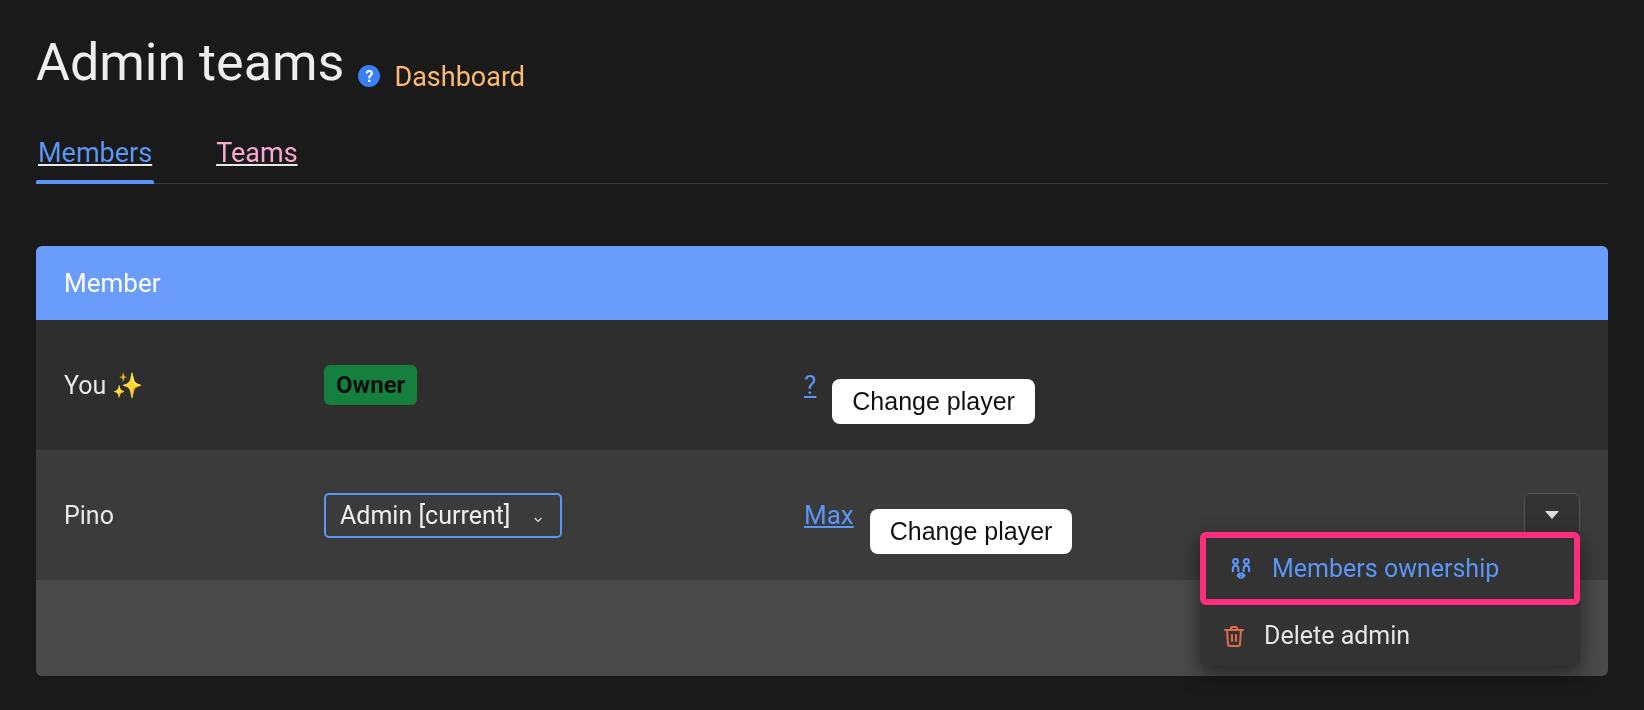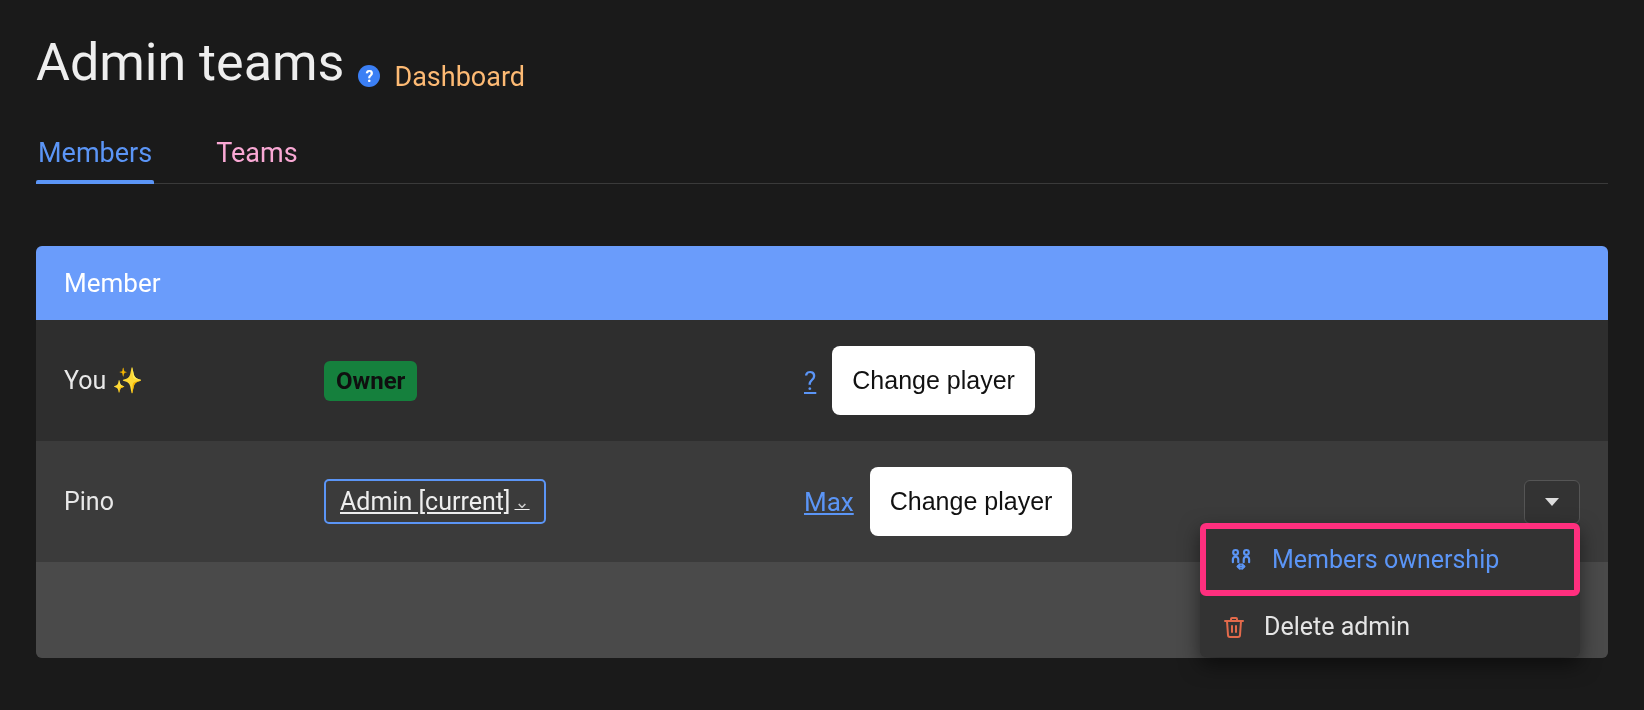--- a/index.html
+++ b/index.html
@@ -40,20 +40,21 @@
   }
   .breadcrumb {
     font-size: 27px;
     color: #fdba74;
   }
   .tabs {
     display: flex;
     gap: 60px;
     margin-top: 38px;
     border-bottom: 1px solid #3a3a3a;
+    text-decoration: underline;
   }
   .tab {
     font-size: 27px;
     padding: 6px 2px 14px 2px;
     color: #f9a8d4;
     cursor: pointer;
     position: relative;
   }
   .tab.active {
     color: #5b95f6;
@@ -101,53 +102,53 @@
     background: #15803d;
     color: #0f0f0f;
     font-size: 24px;
     font-weight: 700;
     padding: 6px 12px;
     border-radius: 6px;
   }
   .team-select {
     display: inline-flex;
     align-items: center;
-    gap: 4px;
+    gap: 20px;
     border: 2px solid #5b95f6;
     background: #3b3b3b;
     color: #eeeeee;
     font-size: 25px;
     padding: 6px 14px;
     border-radius: 5px;
     cursor: pointer;
-    text-decoration: underline;
   }
   .team-select .chev {
     font-size: 18px;
     color: #cccccc;
   }
   .player-cell {
     display: flex;
     align-items: center;
     gap: 16px;
   }
   .player-link {
     color: #5b95f6;
     text-decoration: underline;
     font-size: 26px;
     cursor: pointer;
   }
   .btn-white {
     background: #ffffff;
     color: #111;
     font-size: 25px;
-    padding: 20px 20px;
+    padding: 8px 20px;
     border-radius: 8px;
     border: none;
     cursor: pointer;
+    margin-top: 33px;
   }
   .actions-cell {
     display: flex;
     justify-content: flex-end;
   }
   .caret-btn {
     width: 56px;
     height: 44px;
     background: #333333;
     border: 1px solid #555;

